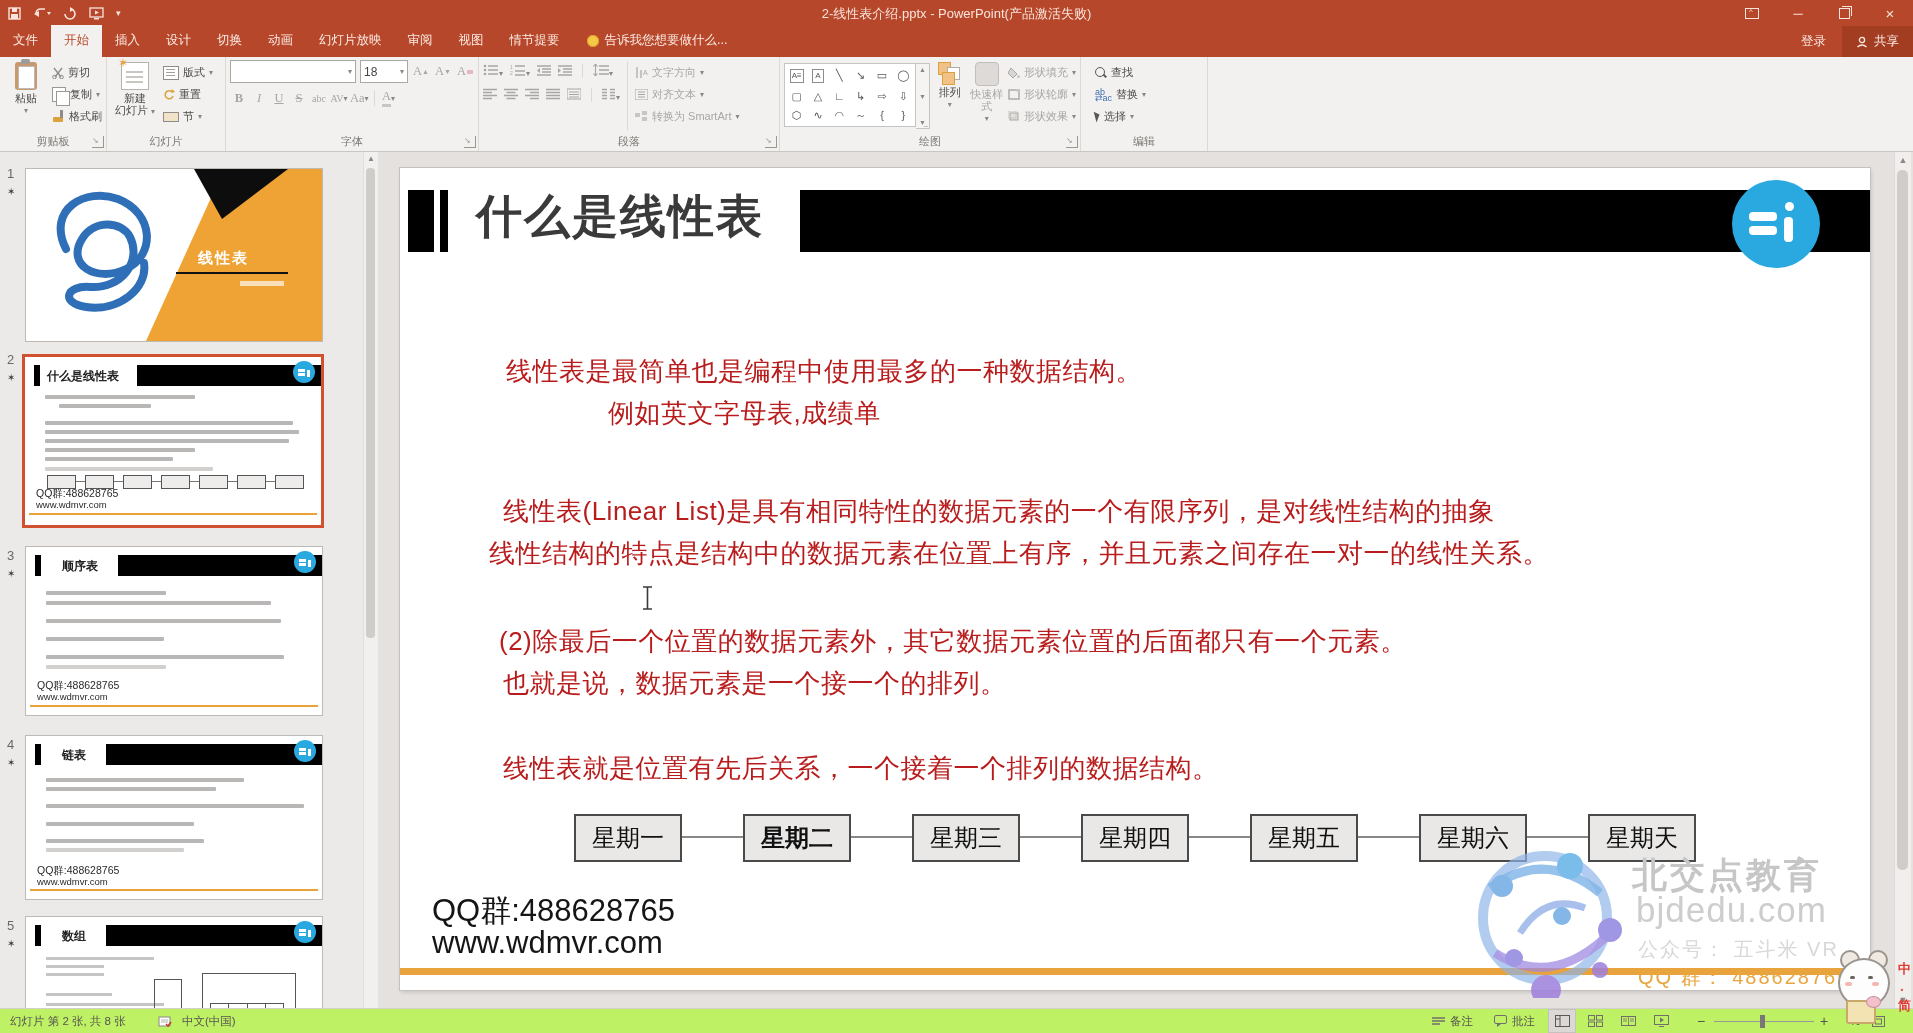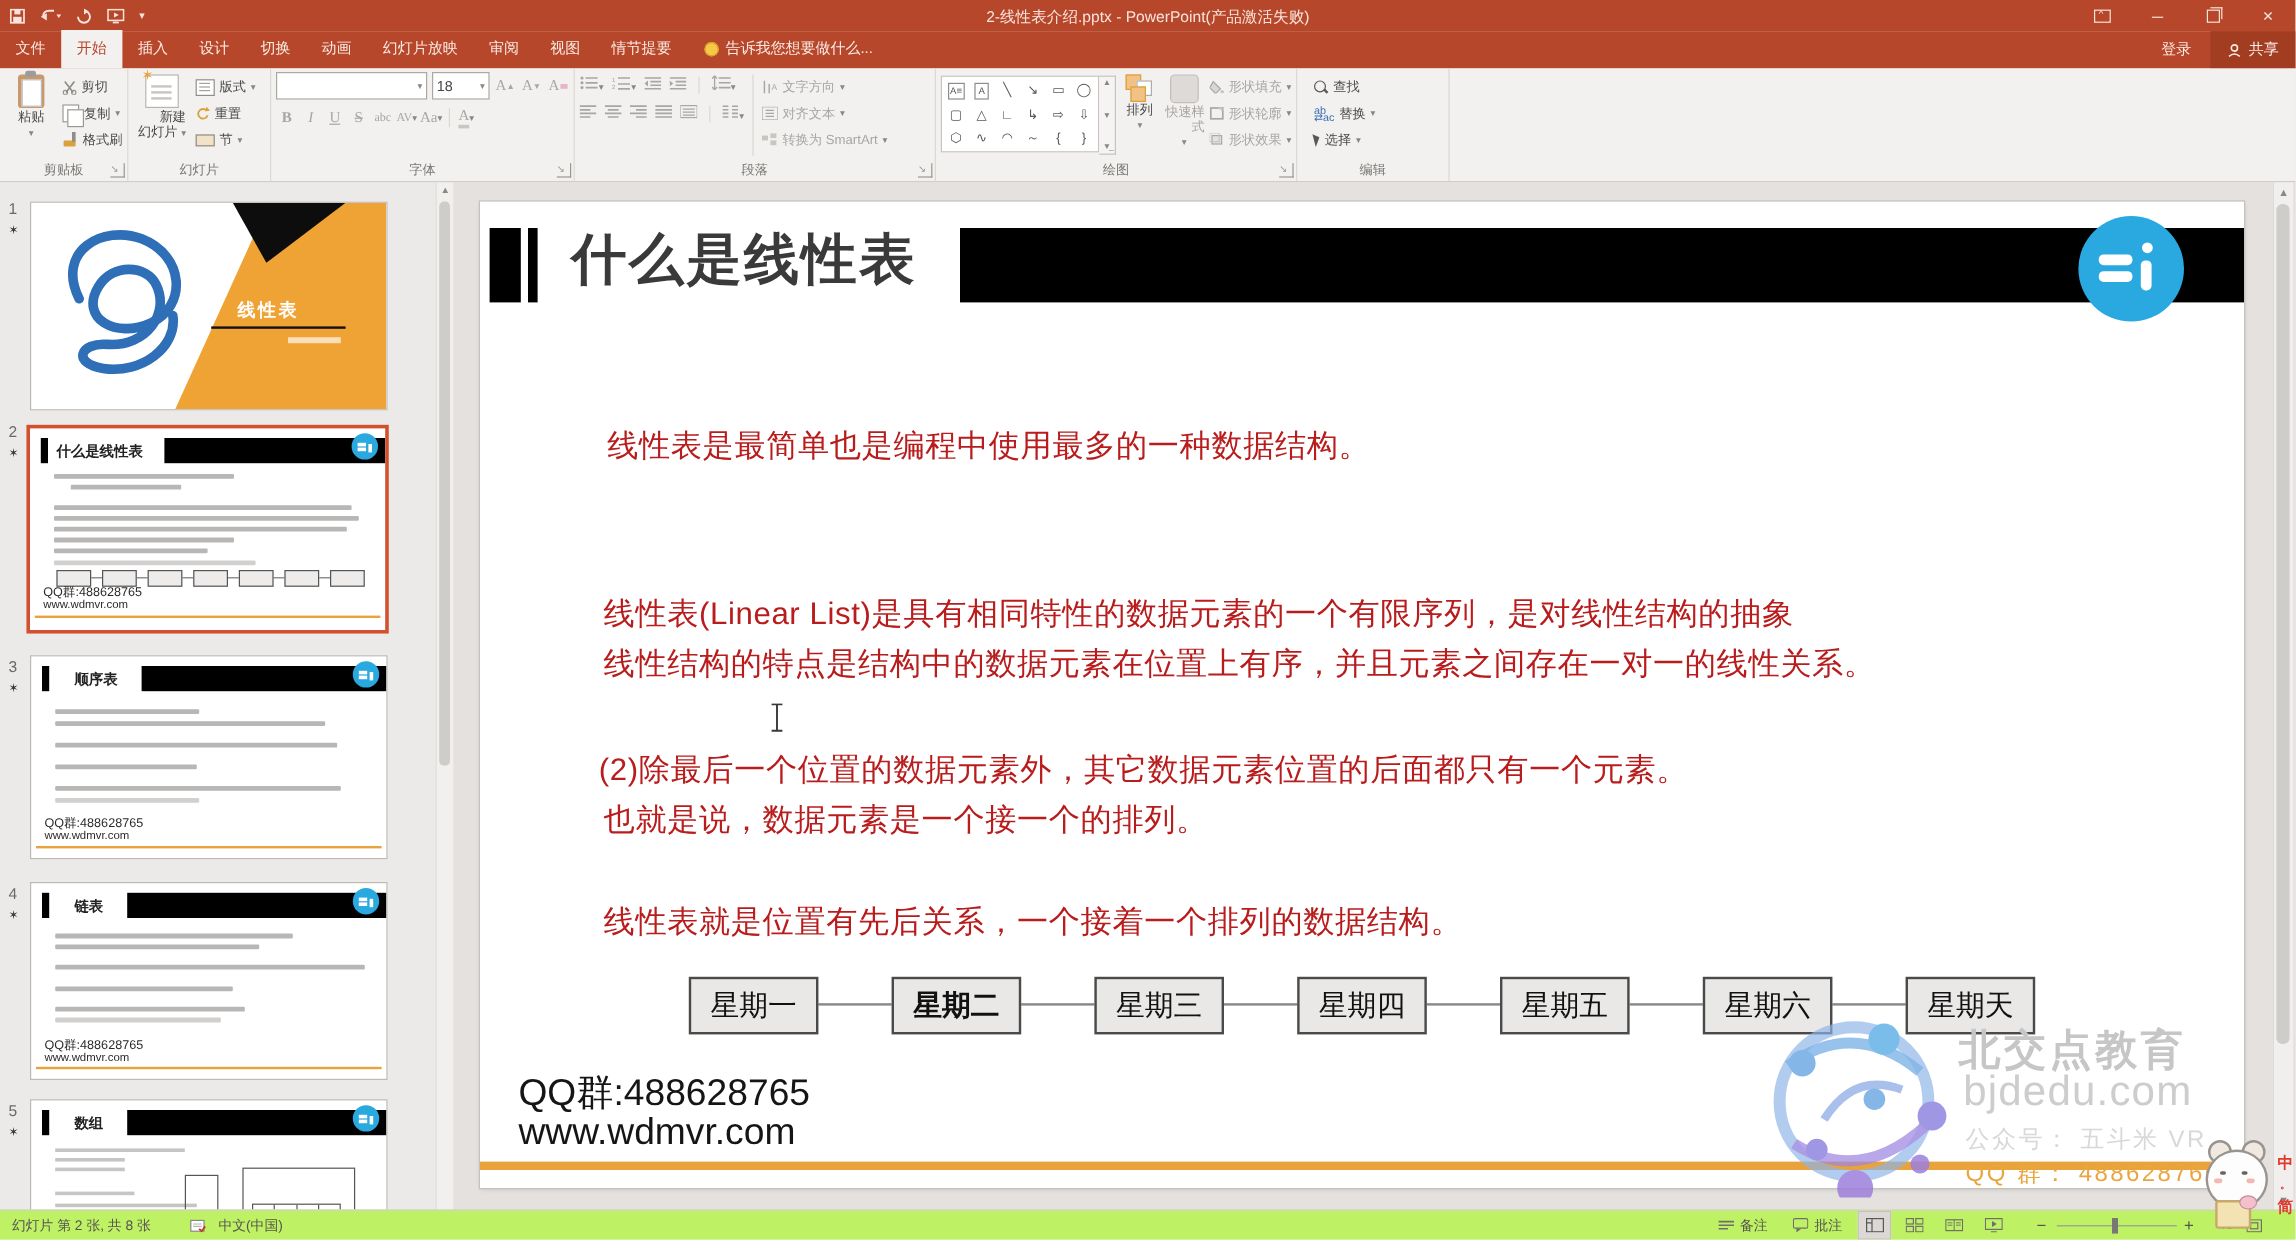--- a/index.html
+++ b/index.html
@@ -27,21 +27,21 @@
   .signin{font-size:12.5px;color:#FBEAE3;padding:0 16px;}
   .sharebox{height:31px;display:flex;align-items:center;gap:6px;background:#A23D22;padding:0 14px;font-size:12.5px;color:#FBEAE3;}
   
   #ribbon{position:absolute;left:0;top:57px;width:1913px;height:94px;background:#F3F1EF;border-bottom:1px solid #C9C5C1;display:flex;}
   .rgroup{display:flex;flex-direction:column;border-right:1px solid #DCD8D3;position:relative;}
   .rbody{flex:1;display:flex;padding:3px 4px 0 4px;gap:4px;}
   .rlabelrow{height:19px;display:flex;align-items:center;justify-content:center;position:relative;}
   .rlabel{font-size:11px;color:#7A7774;}
   .launcher{position:absolute;right:2px;bottom:3px;width:11px;height:11px;border-right:1px solid #9a9692;border-bottom:1px solid #9a9692;color:#9a9692;font-size:8px;line-height:9px;text-align:left;}
   .bigbtn{width:48px;display:flex;flex-direction:column;align-items:center;padding-top:2px;gap:2px;}
-  .bigbtn .blab{font-size:11px;color:#4b4a48;text-align:right;line-height:12px;}
+  .bigbtn .blab{font-size:11px;color:#4b4a48;text-align:center;line-height:12px;}
   .dis{color:#A8A6A4 !important;}
   .mini{font-size:8px;color:#8a8886;}
   .smallcol{display:flex;flex-direction:column;justify-content:flex-start;gap:3px;padding-top:3px;}
   .srow{display:flex;align-items:center;gap:4px;font-size:11px;color:#4b4a48;height:19px;white-space:nowrap;}
   .srow.gray{color:#A8A6A4;}
   
   .clip-ico{width:22px;height:28px;background:#C8996C;border-radius:3px;position:relative;}
   .clip-ico:before{content:"";position:absolute;left:3px;top:4px;width:15px;height:21px;background:#fff;border:1px solid #bbb;}
   .clip-ico:after{content:"";position:absolute;left:6px;top:-3px;width:9px;height:5px;background:#9c9c9c;border-radius:2px;}
   .newslide-ico{width:26px;height:26px;background:#fff;border:1px solid #b7b3af;position:relative;}
@@ -644,22 +644,23 @@
       <div class="longbar"></div>
       <div class="sl-title">什么是线性表</div>
       <div class="bluedot">
           <span class="b1"></span>
           <span class="b2"></span>
           <span class="b3"></span>
           <span class="b4"></span>
         </div>
 
       <div class="bl" style="left:106px;top:186px;">线性表是最简单也是编程中使用最多的一种数据结构。</div>
+      <div class="bl" style="left:208px;top:228px;">例如英文字母表,成绩单</div>
       <div class="bl" style="left:103px;top:326px;">线性表(Linear List)是具有相同特性的数据元素的一个有限序列，是对线性结构的抽象</div>
-      <div class="bl" style="left:103px;top:368px;">线性结构的特点是结构中的数据元素在位置上有序，并且元素之间存在一对一的线性关系。</div>
+      <div class="bl" style="left:89px;top:368px;">线性结构的特点是结构中的数据元素在位置上有序，并且元素之间存在一对一的线性关系。</div>
       <div class="bl" style="left:99px;top:456px;">(2)除最后一个位置的数据元素外，其它数据元素位置的后面都只有一个元素。</div>
       <div class="bl" style="left:103px;top:498px;">也就是说，数据元素是一个接一个的排列。</div>
       <div class="bl" style="left:103px;top:583px;">线性表就是位置有先后关系，一个接着一个排列的数据结构。</div>
 
       <div class="wkline"></div>
       <div class="wk" style="left:174px;">星期一</div>
       <div class="wk" style="left:343px;font-weight:bold;">星期二</div>
       <div class="wk" style="left:512px;">星期三</div>
       <div class="wk" style="left:681px;">星期四</div>
       <div class="wk" style="left:850px;">星期五</div>

